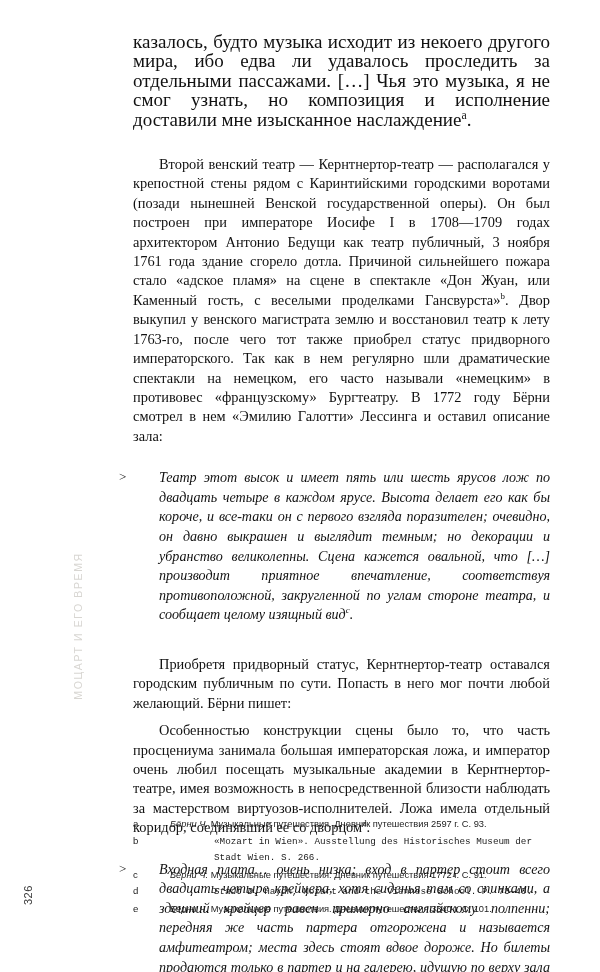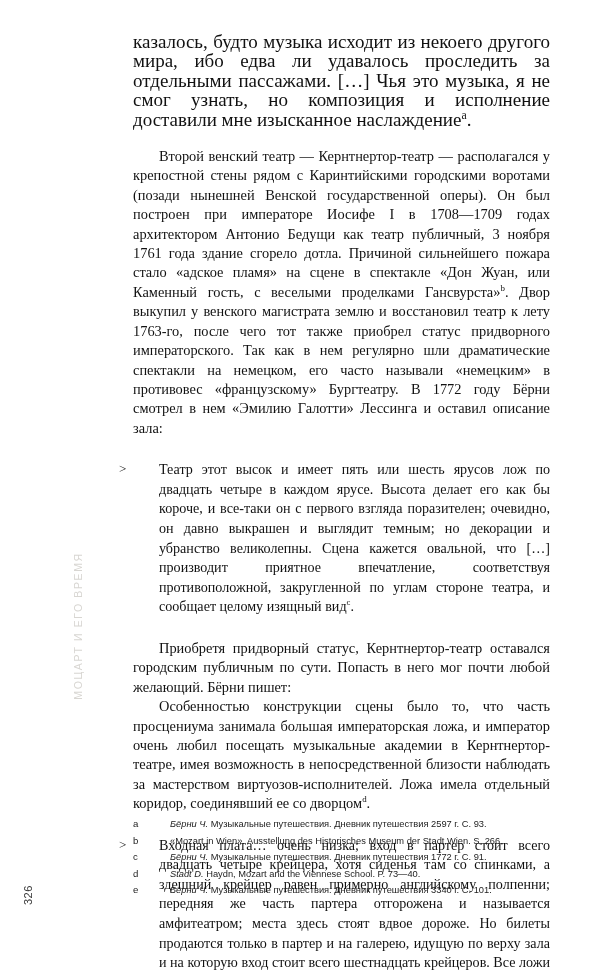--- a/index.html
+++ b/index.html
@@ -59,35 +59,37 @@
     margin: 0;
     text-align: justify;
     text-justify: inter-word;
     hyphens: manual;
   }
 
   .para-body {
     font-size: 14.4px;
     line-height: 19.4px;
     text-indent: 26px;
+    margin-top: 8px;
   }
 
   .quote-lead {
     font-size: 19px;
     line-height: 19.4px;
     text-indent: 0;
   }
 
   
   .quote-block {
     position: relative;
     margin-left: 26px;
     width: 391px;
   }
   .quote-block p {
+    font-style: italic;
     font-size: 14.1px;
     line-height: 19.6px;
     text-align: justify;
   }
   .quote-marker {
     position: absolute;
     left: -40px;
     top: 1px;
     font-family: "Liberation Serif", serif;
     font-style: normal;
@@ -119,21 +121,21 @@
     color: #1b1b1b;
   }
   .fn-mark {
     width: 37px;
     flex: 0 0 37px;
     font-size: 9.6px;
   }
   .fn-text { flex: 1 1 auto; }
   .fn-text i { font-style: italic; text-align: right; }
 
-  .latin { font-family: Liberation Sans, sans-serif; }
+  .latin { font-family: Liberation Mono, monospace; margin-left: 44px; }
 </style>
 </head>
 <body>
 
 <div class="page">
 
   <div class="side-running-title">МОЦАРТ И ЕГО ВРЕМЯ</div>
 
   <div class="folio">326</div>
 

